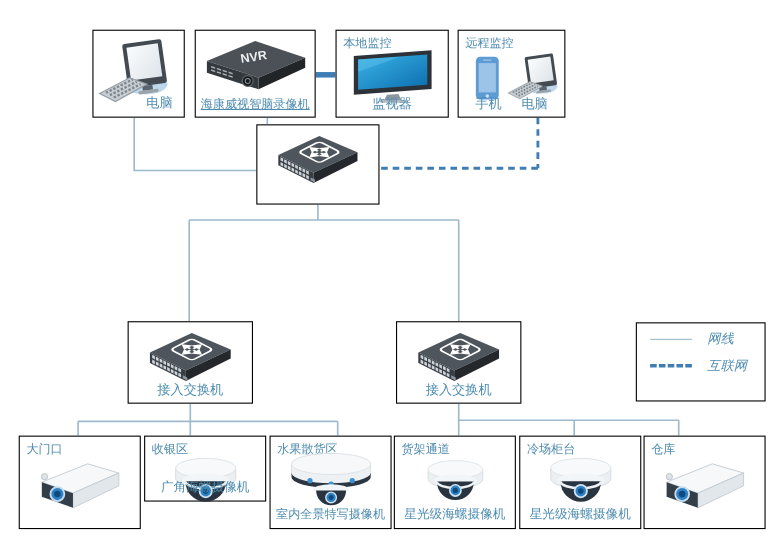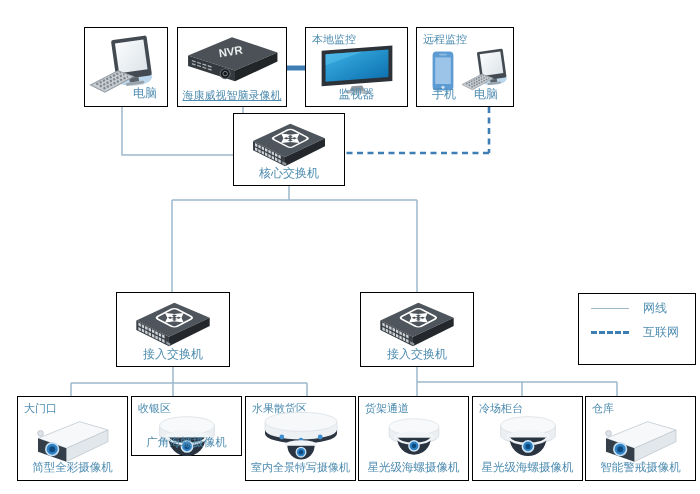--- a/index.html
+++ b/index.html
@@ -216,54 +216,52 @@
       <use href="#sym-pc"></use>
     </svg>
   <div class="lbl" style="position:absolute;left:8px;bottom:5px;width:38px;text-align:center;">手机</div>
   <div class="lbl" style="position:absolute;right:4px;bottom:5px;width:46px;text-align:center;">电脑</div>
 </div>
 
 <div class="box" style="left:233px;top:113px;width:112px;height:73px;">
   <svg class="icon centered" style="top:3px;" width="92" height="52" viewBox="0 0 120 78">
       <use href="#sym-switch"></use>
     </svg>
-  <div class="lbl bottom-lbl">核心交换机</div>
 </div>
 
 <div class="box" style="left:116px;top:292px;width:114px;height:75px;">
   <svg class="icon centered" style="top:3px;" width="94" height="53" viewBox="0 0 120 78">
       <use href="#sym-switch"></use>
     </svg>
   <div class="lbl bottom-lbl">接入交换机</div>
 </div>
 
 <div class="box" style="left:360px;top:292px;width:114px;height:75px;">
   <svg class="icon centered" style="top:3px;" width="94" height="53" viewBox="0 0 120 78">
       <use href="#sym-switch"></use>
     </svg>
   <div class="lbl bottom-lbl">接入交换机</div>
 </div>
 
-<div class="box" style="left:578px;top:293px;width:118px;height:72px;padding-top:2px;">
+<div class="box" style="left:578px;top:293px;width:118px;height:72px;padding-top:2px;font-style:italic;">
   <div class="legend-row">
     <div class="legend-sample ls-thin"></div>
     <div class="legend-lbl">网线</div>
   </div>
   <div class="legend-row">
     <div class="legend-sample ls-dash"></div>
     <div class="legend-lbl">互联网</div>
   </div>
 </div>
 
 <div class="box" style="left:17px;top:396px;width:111px;height:85px;">
   <div class="title-lbl">大门口</div>
   <svg class="icon centered" style="top:13px;" width="94" height="60" viewBox="0 0 112 72">
       <use href="#sym-bullet"></use>
     </svg>
-  <div class="cam-name">简型全彩摄像机</div>
 </div>
 
 <div class="box" style="left:131px;top:396px;width:111px;height:60px;">
   <div class="title-lbl">收银区</div>
   <svg class="icon centered" style="top:14px;" width="90" height="58" viewBox="0 0 112 72">
       <use href="#sym-dome"></use>
     </svg>
   <div class="cam-name">广角海螺摄像机</div>
 </div>
 
@@ -289,14 +287,13 @@
       <use href="#sym-dome"></use>
     </svg>
   <div class="cam-name">星光级海螺摄像机</div>
 </div>
 
 <div class="box" style="left:585px;top:396px;width:111px;height:85px;">
   <div class="title-lbl">仓库</div>
   <svg class="icon centered" style="top:13px;" width="94" height="60" viewBox="0 0 112 72">
       <use href="#sym-bullet"></use>
     </svg>
-  <div class="cam-name">智能警戒摄像机</div>
 </div>
 
 </body></html>

